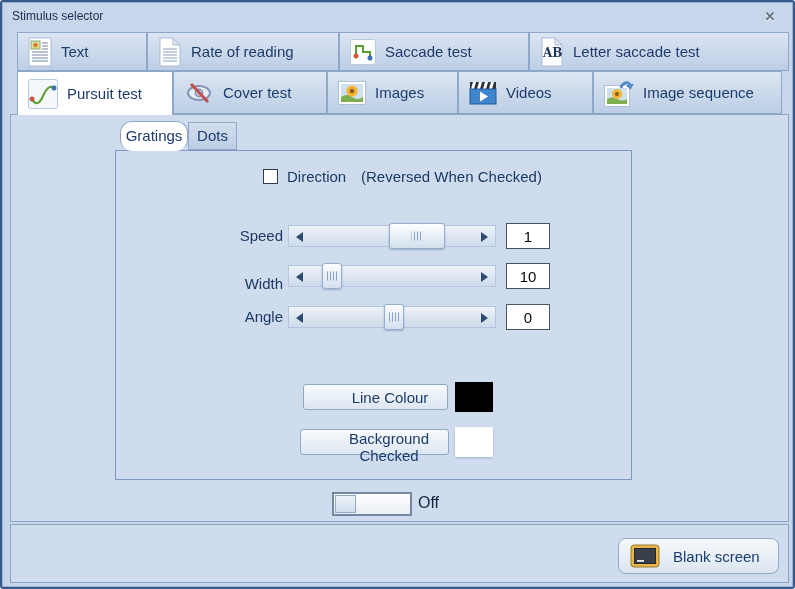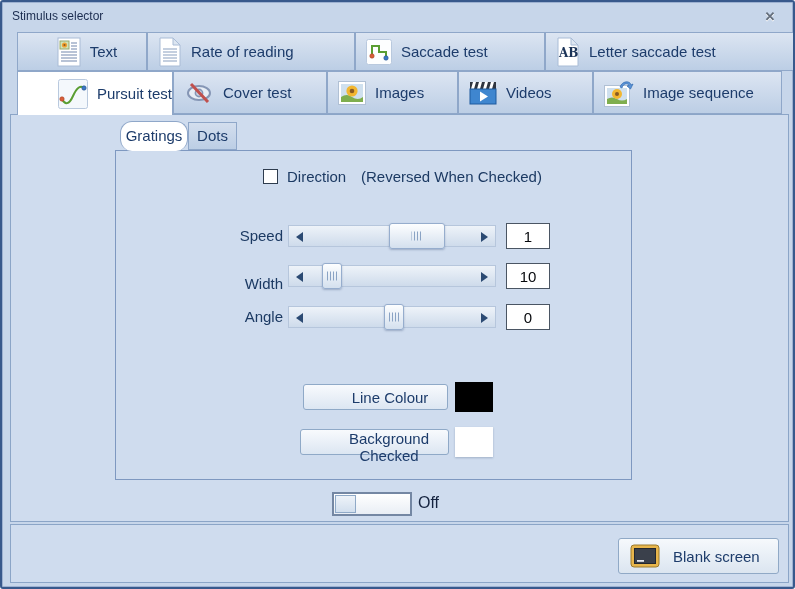--- a/index.html
+++ b/index.html
@@ -13,23 +13,23 @@
   .close { position:absolute; left:757px; top:7px; width:22px; height:18px; text-align:center;
            color:#646f7d; font-size:13px; font-weight:bold; text-shadow:0 1px 0 #fff; cursor:default; }
 
   
   .tabrow { position:absolute; left:15px; display:flex; }
   .row1 { top:30px; height:39px; }
   .row2 { top:69px; height:43px; }
   .tab { display:flex; align-items:center; gap:9px; padding-left:10px;
          border:1px solid #8fa7c9; background:linear-gradient(180deg,#dce5f2,#bccee5); }
   .tab + .tab { margin-left:0; }
-  .row1 .tab:nth-child(1){ width:130px;justify-content:center; } .row1 .tab:nth-child(2){ width:208px; }
+  .row1 .tab:nth-child(1){ width:130px; } .row1 .tab:nth-child(2){ width:192px; }
   .row1 .tab:nth-child(3){ width:190px; } .row1 .tab:nth-child(4){ width:260px; }
-  .row2 .tab:nth-child(1){ width:156px;justify-content:flex-end; } .row2 .tab:nth-child(2){ width:154px; }
+  .row2 .tab:nth-child(1){ width:156px; } .row2 .tab:nth-child(2){ width:154px; }
   .row2 .tab:nth-child(3){ width:131px; } .row2 .tab:nth-child(4){ width:135px; }
   .row2 .tab:nth-child(5){ width:189px; }
   .tab.active { background:#fff; border-bottom:none; height:44px; z-index:6; }
   .tab-label { font-size:15px; color:#1d3c6b; white-space:nowrap; }
   .tab-icon { display:flex; align-items:center; }
 
   
   .content { position:absolute; left:8px; top:112px; width:779px; height:408px;
              background:#cfdcee; border:1px solid #8ba5c7; }
   .content > * { position:absolute; }
@@ -84,21 +84,21 @@
   .knob { position:absolute; left:1px; top:1px; width:21px; height:18px;
           background:linear-gradient(180deg,#eef3f9,#d2dfee); border:1px solid #8fa9c7; }
   .off-label { left:407px; top:379px; font-size:16px; color:#15233f; }
 
   
   .footer { position:absolute; left:8px; top:522px; width:779px; height:59px;
             background:#cfdcee; border:1px solid #8ba5c7; }
   .blank-btn { position:absolute; left:607px; top:13px; width:161px; height:36px;
                display:flex; align-items:center; gap:13px; padding-left:11px;
                background:linear-gradient(180deg,#f6f9fc,#dbe5f0); border:1px solid #90a9c6;
-               border-radius:3px; }
+               border-radius:8px; }
   .blank-label { font-size:15px; color:#1d3c6b; }
 </style>
 </head>
 <body>
 
 <div class="window">
 
   <div class="title">Stimulus selector</div>
   <div class="close">✕</div>
 

